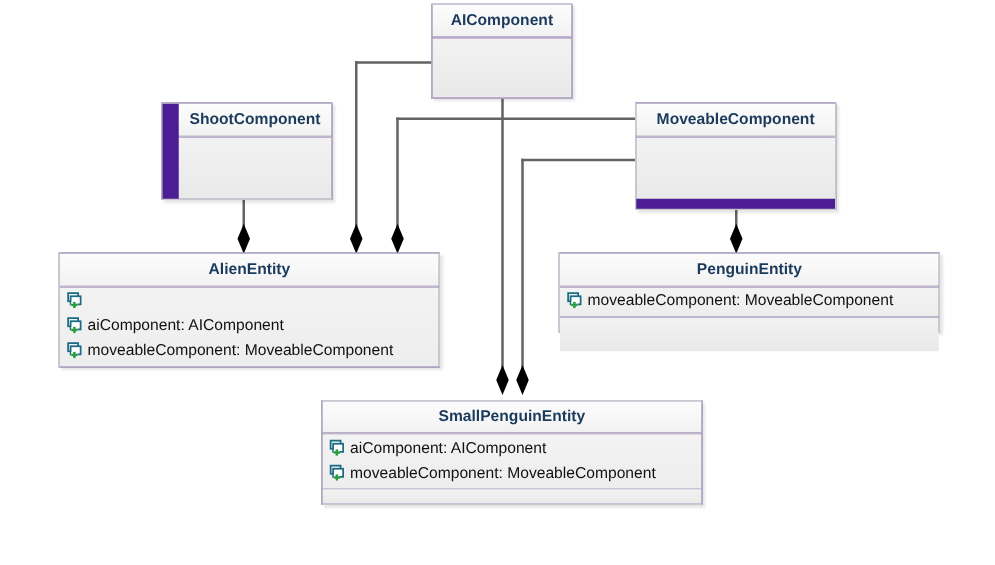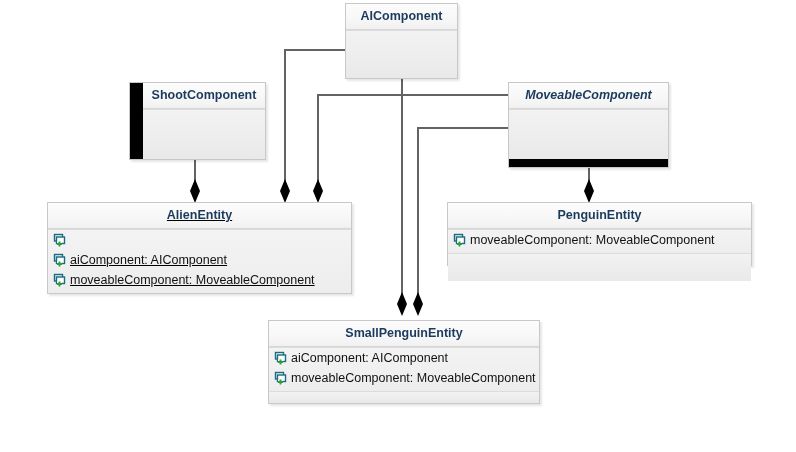--- a/index.html
+++ b/index.html
@@ -15,21 +15,21 @@
     width: 796px;
     height: 452px;
     background: #ffffff;
     overflow: hidden;
   }
   
   .uml-box {
     position: absolute;
     box-sizing: border-box;
     border: 1px solid #c8c8c8;
-    background: #000000;
+    background: #4c1d95;
     box-shadow: 2px 2px 2px rgba(0,0,0,0.10);
     z-index: 5;
   }
   .uml-title {
     box-sizing: border-box;
     height: 26px;
     line-height: 25px;
     text-align: center;
     font-size: 12.5px;
     font-weight: bold;
@@ -123,26 +123,26 @@
   <div class="uml-box" style="left:345px; top:3px; width:113px; height:76px;">
     <div class="uml-title">AIComponent</div>
     <div class="uml-compartment empty" style="height:48px;"></div>
   </div>
 
   <div class="uml-box" style="left:129px; top:82px; width:137px; height:78px;padding-left:13px;">
     <div class="uml-title">ShootComponent</div>
     <div class="uml-compartment empty" style="height:50px;"></div>
   </div>
 
-  <div class="uml-box" style="left:508px; top:82px; width:161px; height:86px;font-style:italic;">
+  <div class="uml-box" style="left:508px; top:82px; width:161px; height:86px;">
     <div class="uml-title">MoveableComponent</div>
     <div class="uml-compartment empty" style="height:50px;"></div>
   </div>
 
-  <div class="uml-box" style="left:47px; top:202px; width:305px; height:92px;text-decoration:underline;">
+  <div class="uml-box" style="left:47px; top:202px; width:305px; height:92px;">
     <div class="uml-title">AlienEntity</div>
     <div class="uml-compartment" style="height:64px;">
       <div class="attr-row">
         <span class="attr-icon">
           <svg width="14" height="14" viewBox="0 0 14 14">
             <rect x="1.5" y="1.5" width="8" height="6.5" fill="none" stroke="#1a6b84" stroke-width="1.4"></rect>
             <rect x="3.5" y="4" width="8" height="6.5" fill="#ffffff" stroke="#1a6b84" stroke-width="1.4"></rect>
             <rect x="4" y="8.5" width="5" height="5" fill="#ffffff"></rect>
             <rect x="5.5" y="8.5" width="2" height="5" fill="#2a9d3c"></rect>
             <rect x="4" y="10" width="5" height="2" fill="#2a9d3c"></rect>
@@ -188,21 +188,21 @@
             <rect x="5.5" y="8.5" width="2" height="5" fill="#2a9d3c"></rect>
             <rect x="4" y="10" width="5" height="2" fill="#2a9d3c"></rect>
           </svg>
         </span>
         <span class="attr-label">moveableComponent: MoveableComponent</span>
       </div>
     </div>
     <div class="uml-compartment empty" style="height:28px;"></div>
   </div>
 
-  <div class="uml-box" style="left:268px; top:320px; width:272px; height:84px;">
+  <div class="uml-box" style="left:257px; top:320px; width:305px; height:84px;">
     <div class="uml-title">SmallPenguinEntity</div>
     <div class="uml-compartment" style="height:44px;">
       <div class="attr-row">
         <span class="attr-icon">
           <svg width="14" height="14" viewBox="0 0 14 14">
             <rect x="1.5" y="1.5" width="8" height="6.5" fill="none" stroke="#1a6b84" stroke-width="1.4"></rect>
             <rect x="3.5" y="4" width="8" height="6.5" fill="#ffffff" stroke="#1a6b84" stroke-width="1.4"></rect>
             <rect x="4" y="8.5" width="5" height="5" fill="#ffffff"></rect>
             <rect x="5.5" y="8.5" width="2" height="5" fill="#2a9d3c"></rect>
             <rect x="4" y="10" width="5" height="2" fill="#2a9d3c"></rect>

